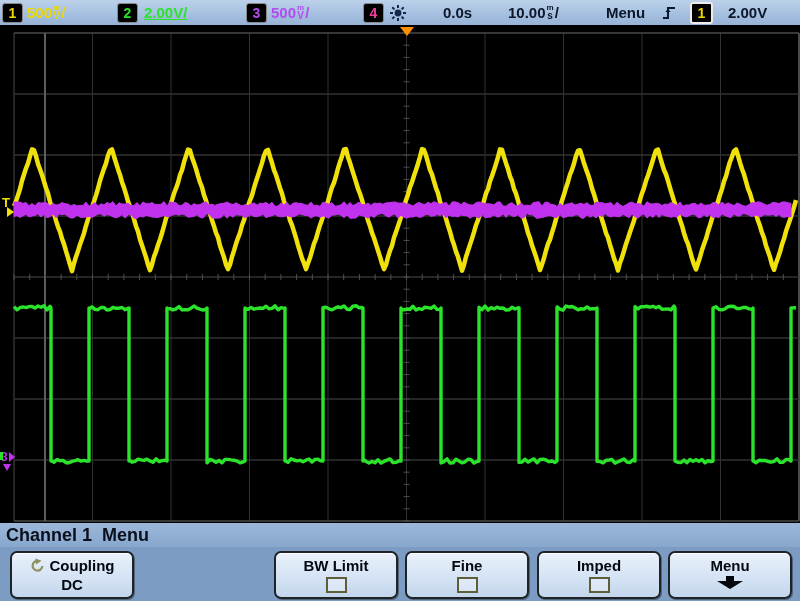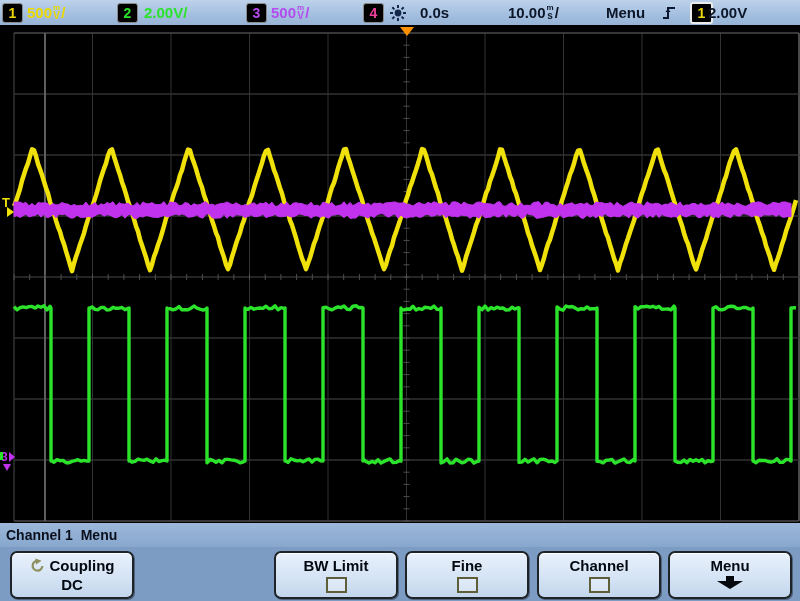--- a/index.html
+++ b/index.html
@@ -21,21 +21,21 @@
   .unit-stack .u-top{font-size:8px;line-height:7px;}
   .unit-stack .u-bot{font-size:10px;line-height:9px;}
 
   
   .scope-area{position:absolute;left:0;top:25px;width:800px;height:498px;background:#000;}
   .scope-area svg{display:block;}
 
   
   .menu-title-bar{position:absolute;left:0;top:523px;width:800px;height:24px;
     background:linear-gradient(180deg,#9cb8da,#87a7cd);display:flex;align-items:center;}
-  .menu-title{margin-left:6px;font-size:14px;font-weight:bold;color:#0a0f1c;white-space:pre;}
+  .menu-title{margin-left:6px;font-size:18px;font-weight:bold;color:#0a0f1c;white-space:pre;}
   .softkey-bar{position:absolute;left:0;top:547px;width:800px;height:54px;background:#7d9cc4;}
   .softkey{position:absolute;top:4px;width:120px;height:44px;border:2px solid #1e2328;
     border-radius:7px;background:linear-gradient(180deg,#e9f1fb 0%,#d3e2f4 60%,#c3d6ec 100%);
     box-shadow:1px 1px 0 rgba(0,0,0,.35), inset 0 1px 0 #ffffff;
     display:flex;flex-direction:column;align-items:center;justify-content:center;
     font-size:15px;font-weight:bold;color:#020810;cursor:pointer;}
   .softkey .row{display:flex;align-items:center;justify-content:center;gap:5px;height:19px;}
   .checkbox{width:17px;height:12px;border:2px solid #5e5e38;background:rgba(250,250,255,.35);}
   .cycle-icon svg{display:block;}
 </style>
@@ -54,21 +54,21 @@
         <span class="u-top">m</span>
         <span class="u-bot">V</span>
       </span>
       <span style="color: rgb(236, 217, 0);">/</span>
     </div>
 
     <div class="badge" style="left:117px">
       <span style="color: rgb(44, 227, 44);">2</span>
     </div>
     <div class="sb-item" style="left:144px">
-      <span style="color: rgb(44, 227, 44);">2.00V/</span>
+      <span style="color: rgb(44, 227, 44); text-decoration: underline;">2.00V/</span>
     </div>
 
     <div class="badge" style="left:246px">
       <span style="color: rgb(180, 76, 240);">3</span>
     </div>
     <div class="sb-item" style="left:271px">
       <span style="color: rgb(180, 76, 240);">500</span>
       <span class="unit-stack" style="color: rgb(180, 76, 240);">
         <span class="u-top">m</span>
         <span class="u-bot">V</span>
@@ -89,21 +89,21 @@
           <line x1="1" y1="9" x2="4" y2="9"></line>
             <line x1="14" y1="9" x2="17" y2="9"></line>
           <line x1="3.3" y1="3.3" x2="5.4" y2="5.4"></line>
             <line x1="12.6" y1="12.6" x2="14.7" y2="14.7"></line>
           <line x1="3.3" y1="14.7" x2="5.4" y2="12.6"></line>
             <line x1="12.6" y1="5.4" x2="14.7" y2="3.3"></line>
         </g>
       </svg>
     </div>
 
-    <div class="sb-item" style="left:420px">
+    <div class="sb-item" style="left:443px">
       <span>0.0s</span>
     </div>
 
     <div class="sb-item" style="left:508px">
       <span>10.00</span>
       <span class="unit-stack">
         <span class="u-top">m</span>
         <span class="u-bot">s</span>
       </span>
       <span>/</span>
@@ -117,21 +117,21 @@
       <svg width="14" height="18" viewBox="0 0 14 18">
         <path d="M1 14 H6 V4 H13" fill="none" stroke="#0a1830" stroke-width="2"></path>
         <polygon points="3.5,8 8.5,8 6,4.5" fill="#0a1830"></polygon>
       </svg>
     </div>
 
     <div class="badge trig" style="left:690px">
       <span style="color: rgb(236, 217, 0);">1</span>
     </div>
 
-    <div class="sb-item" style="left:708px">
+    <div class="sb-item" style="left:728px">
       <span>2.00V</span>
     </div>
   </div>
 
   <div class="scope-area">
     <svg id="scope-svg" width="800" height="498" viewBox="0 25 800 498">
         <g>
           <line x1="14" y1="33" x2="14" y2="521" stroke="#4a4a4a" stroke-width="1"></line>
           <line x1="92.5" y1="33" x2="92.5" y2="521" stroke="#323232" stroke-width="1"></line>
           <line x1="171" y1="33" x2="171" y2="521" stroke="#323232" stroke-width="1"></line>
@@ -293,21 +293,21 @@
       <div class="row">
           <span>BW Limit</span>
         </div>
       <div class="row">
           <span class="checkbox"></span>
         </div>
     </div>
 
     <div class="softkey" style="left:537px">
       <div class="row">
-          <span>Channel</span>
+          <span>Imped</span>
         </div>
       <div class="row">
           <span class="checkbox"></span>
         </div>
     </div>
 
     <div class="softkey" style="left:668px">
       <div class="row">
           <span>Menu</span>
         </div>

